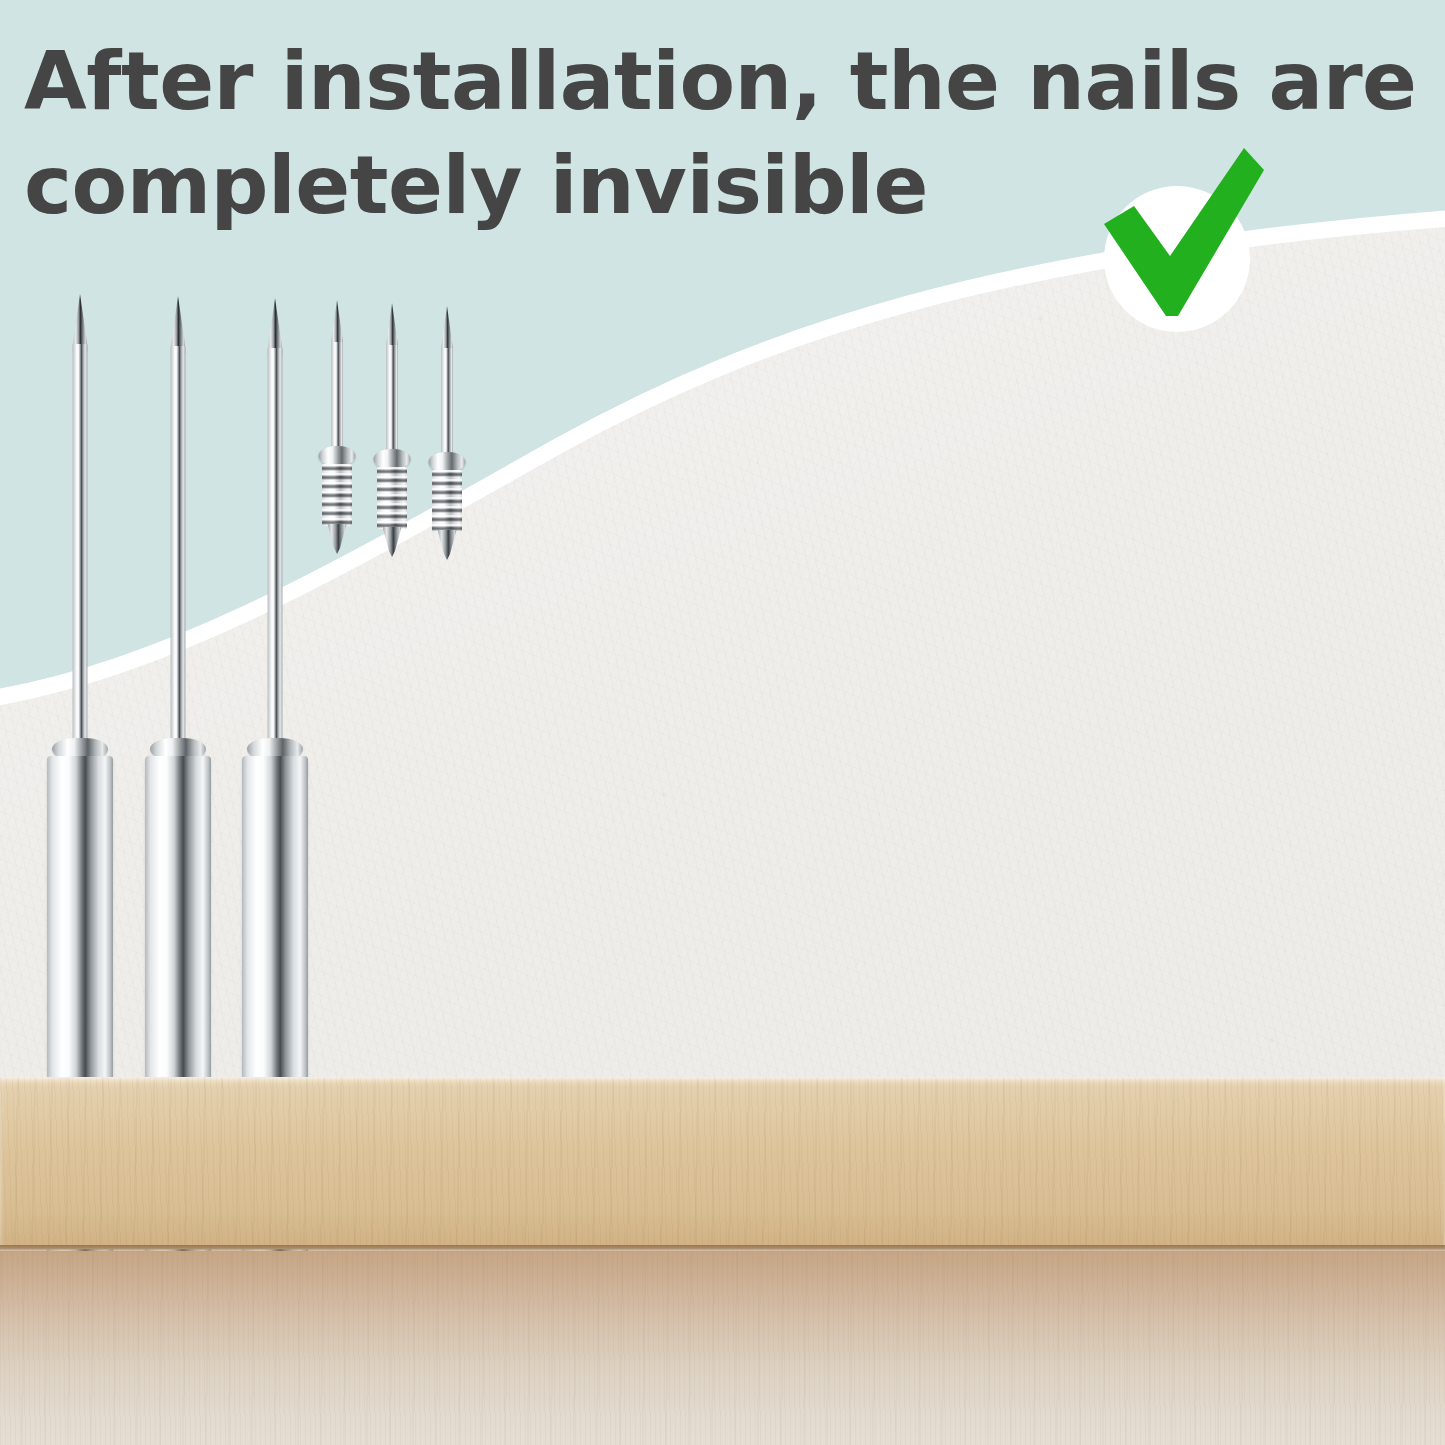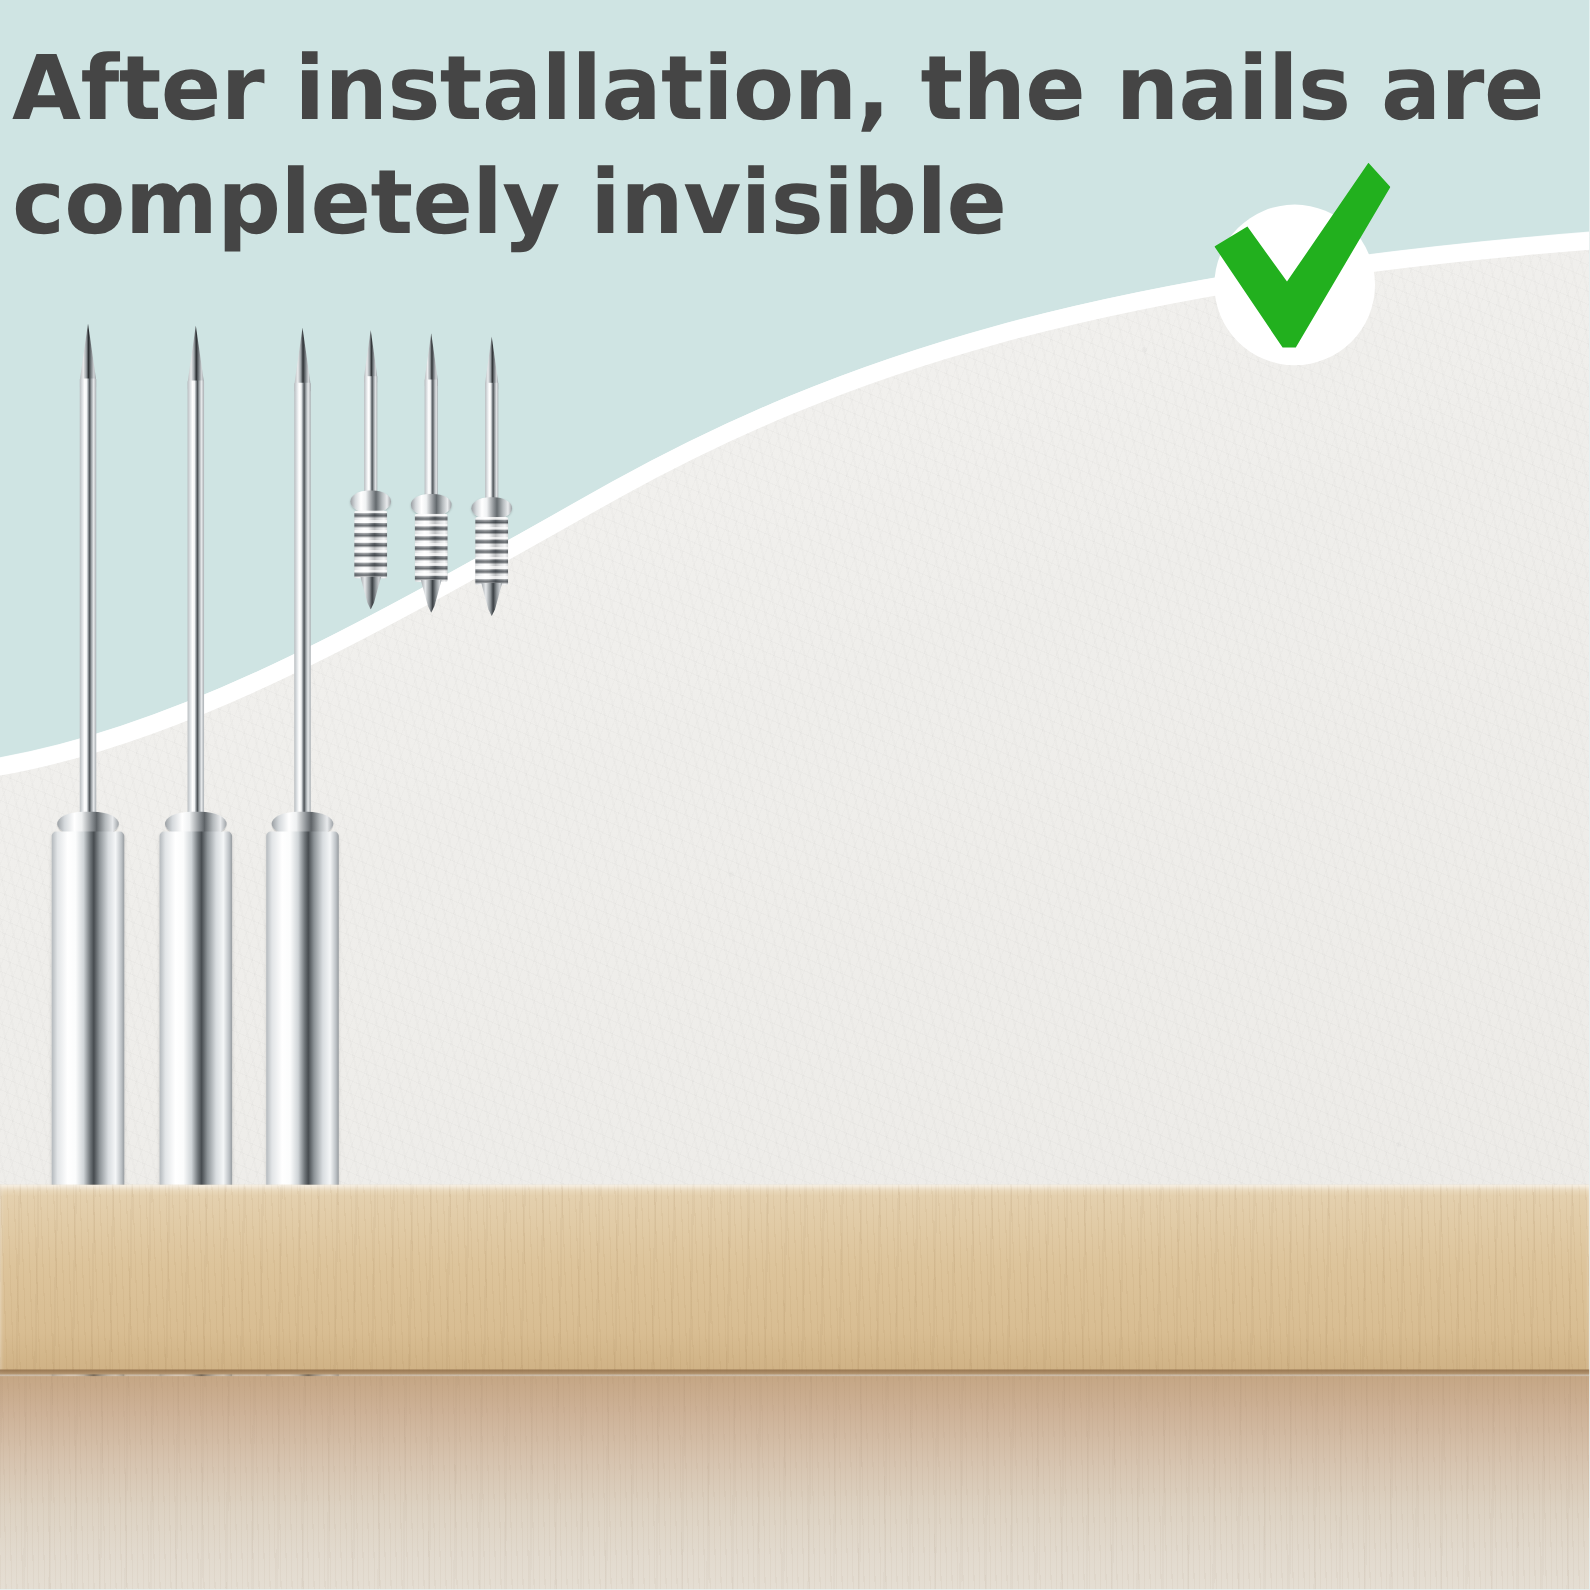--- a/index.html
+++ b/index.html
@@ -99,21 +99,21 @@
       repeating-linear-gradient(90.6deg,
         rgba(120,95,70,0.04) 0px, rgba(120,95,70,0.04) 2px,
         rgba(0,0,0,0) 2px, rgba(0,0,0,0) 23px),
       linear-gradient(to bottom,
         #c5a684 0%, #cdb196 16%, #d6c2ad 38%, #ddd2c2 62%, #e2dace 84%, #e5ded3 100%);
   }
 
   
   #headline {
     position: absolute;
-    left: 11px;
+    left: 24px;
     top: 30px;
     width: 1400px;
     color: #454545;
     font-family: "DejaVu Sans", sans-serif;
     font-weight: bold;
     font-size: 81px;
     line-height: 1.28;
     letter-spacing: -0.5px;
     white-space: pre-line;
   }

